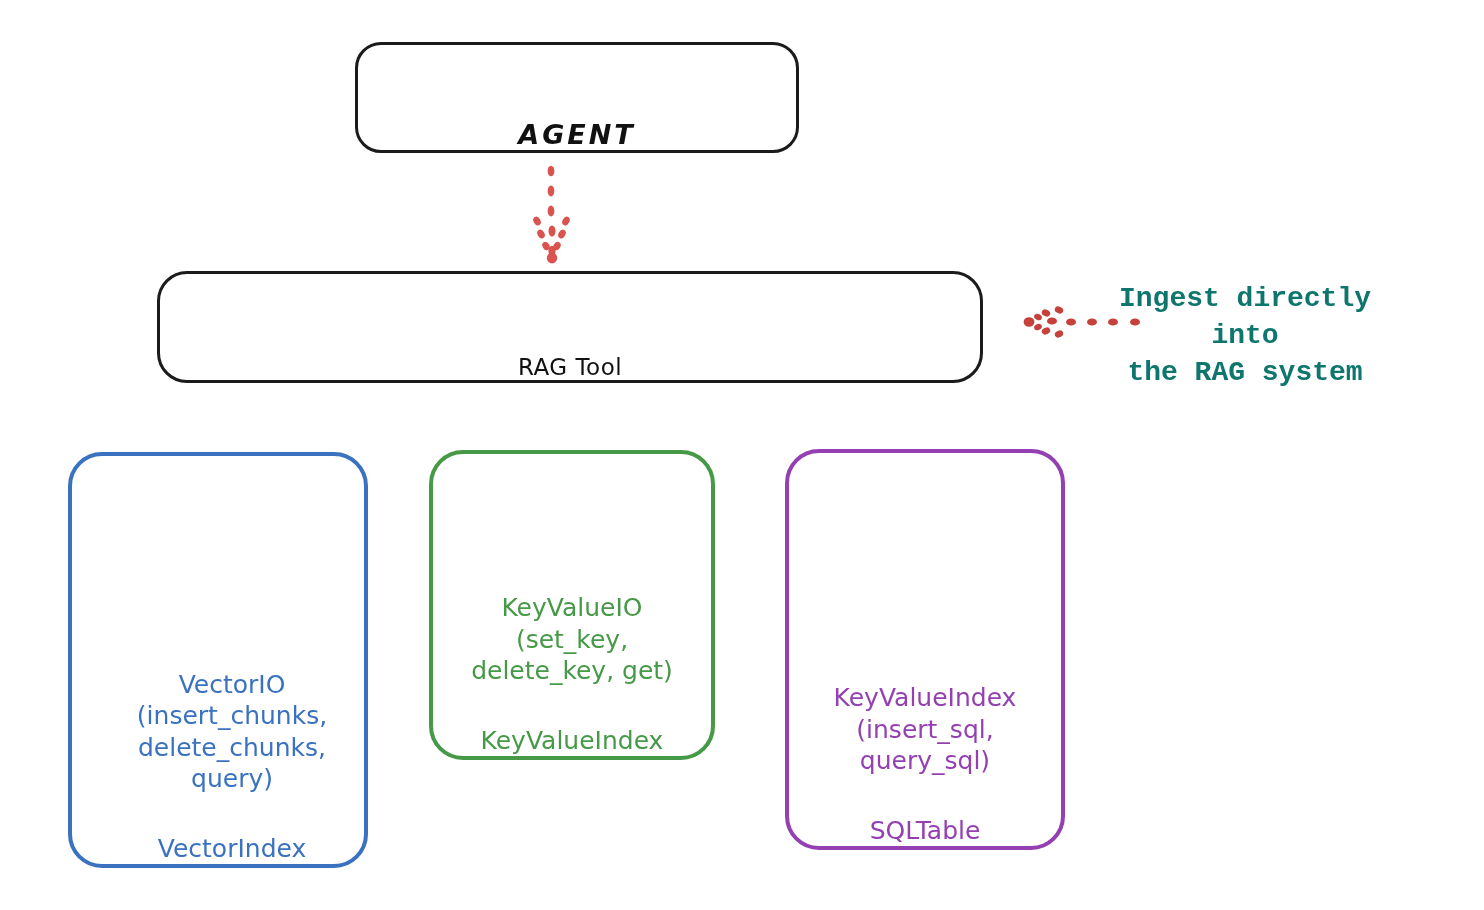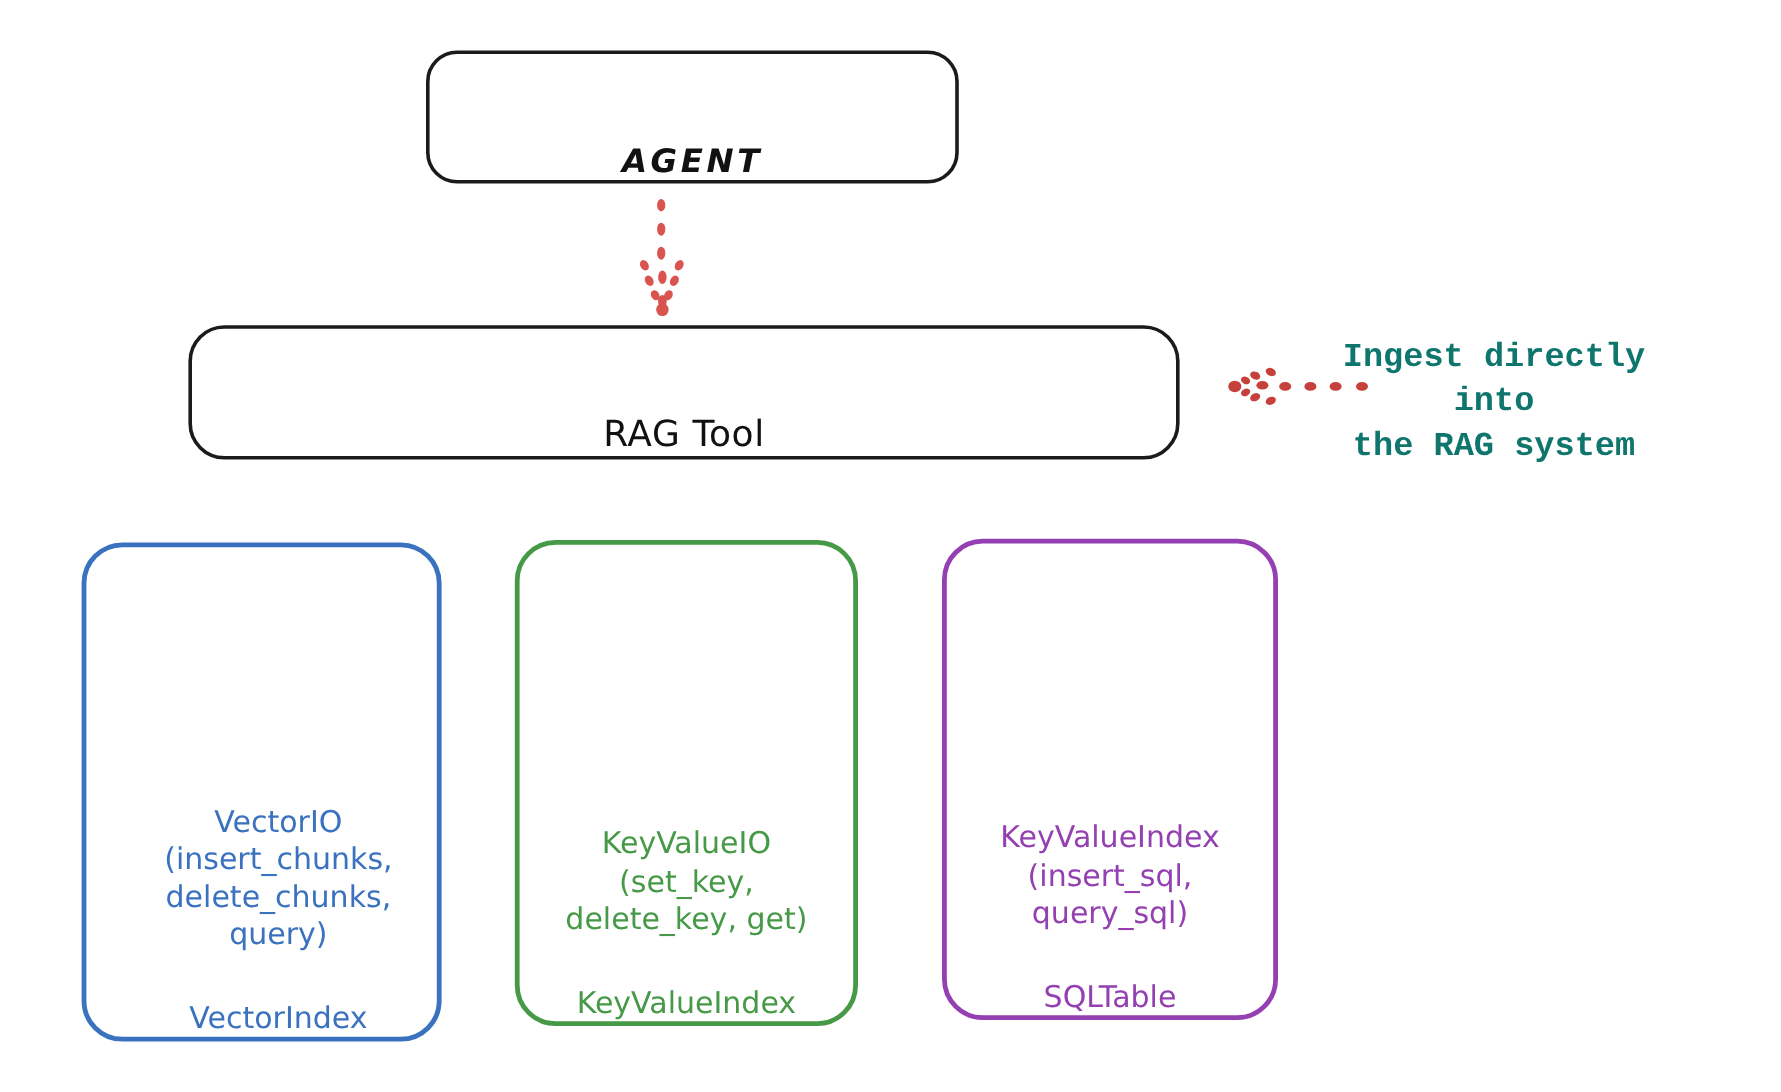--- a/index.html
+++ b/index.html
@@ -59,21 +59,21 @@
   }
 
   #rag-tool-node {
     left: 157px;
     top: 271px;
     width: 826px;
     height: 112px;
     border-radius: 30px;
   }
   #rag-tool-node .node-label {
-    font-size: 30px;
+    font-size: 23px;
     letter-spacing: 0.5px;
     font-style: normal;
     font-weight: 500;
   }
 
   
   .box-color {
     border-width: 4px;
     border-style: solid;
     border-radius: 34px;
@@ -101,21 +101,21 @@
     border-color: #3a72c0;
     padding-left: 28px;
   }
   #vectorio-node .node-title,
   #vectorio-node .node-sub { color: #3a72c0; }
 
   #keyvalueio-node {
     left: 429px;
     top: 450px;
     width: 286px;
-    height: 405px;
+    height: 310px;
     border-color: #469946;
   }
   #keyvalueio-node .node-title,
   #keyvalueio-node .node-sub { color: #469946; }
 
   #relationalio-node {
     left: 785px;
     top: 449px;
     width: 280px;
     height: 401px;

